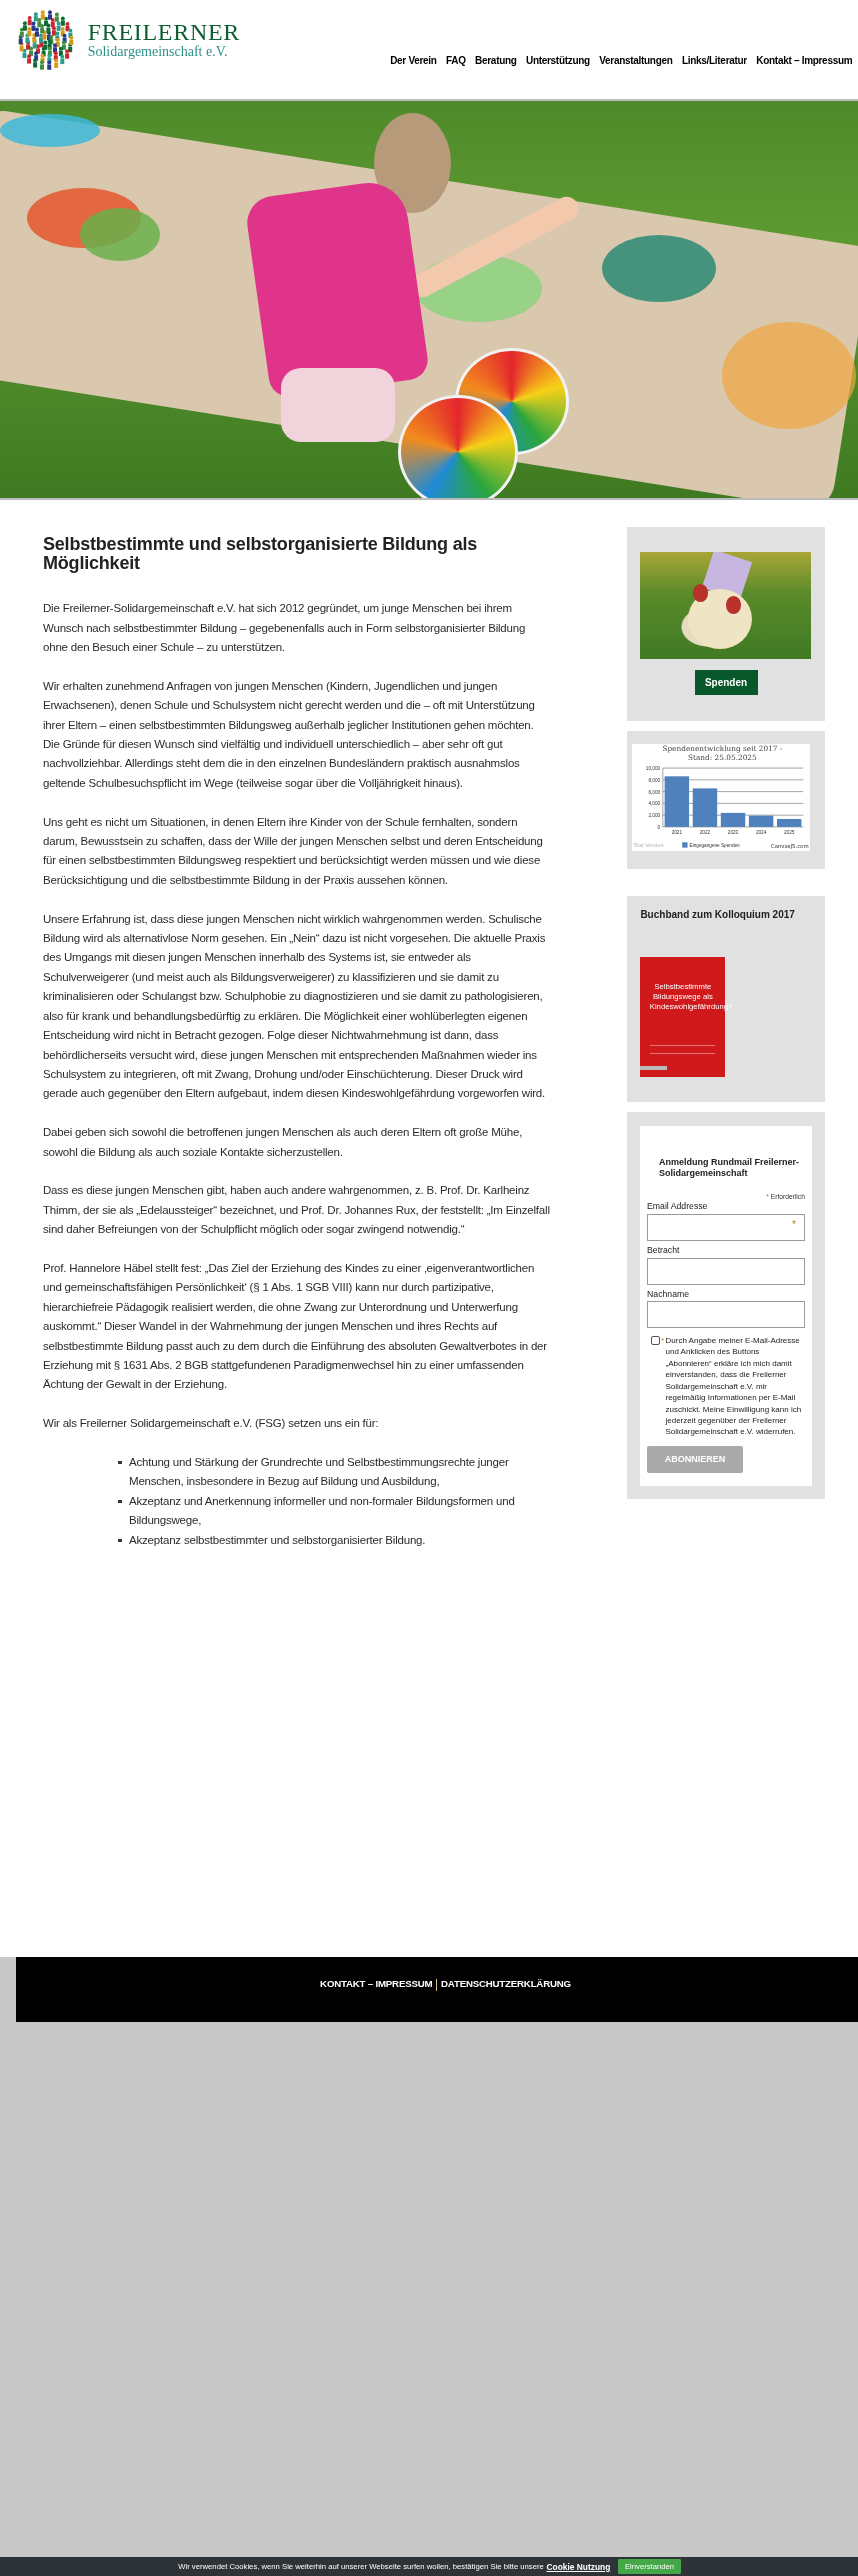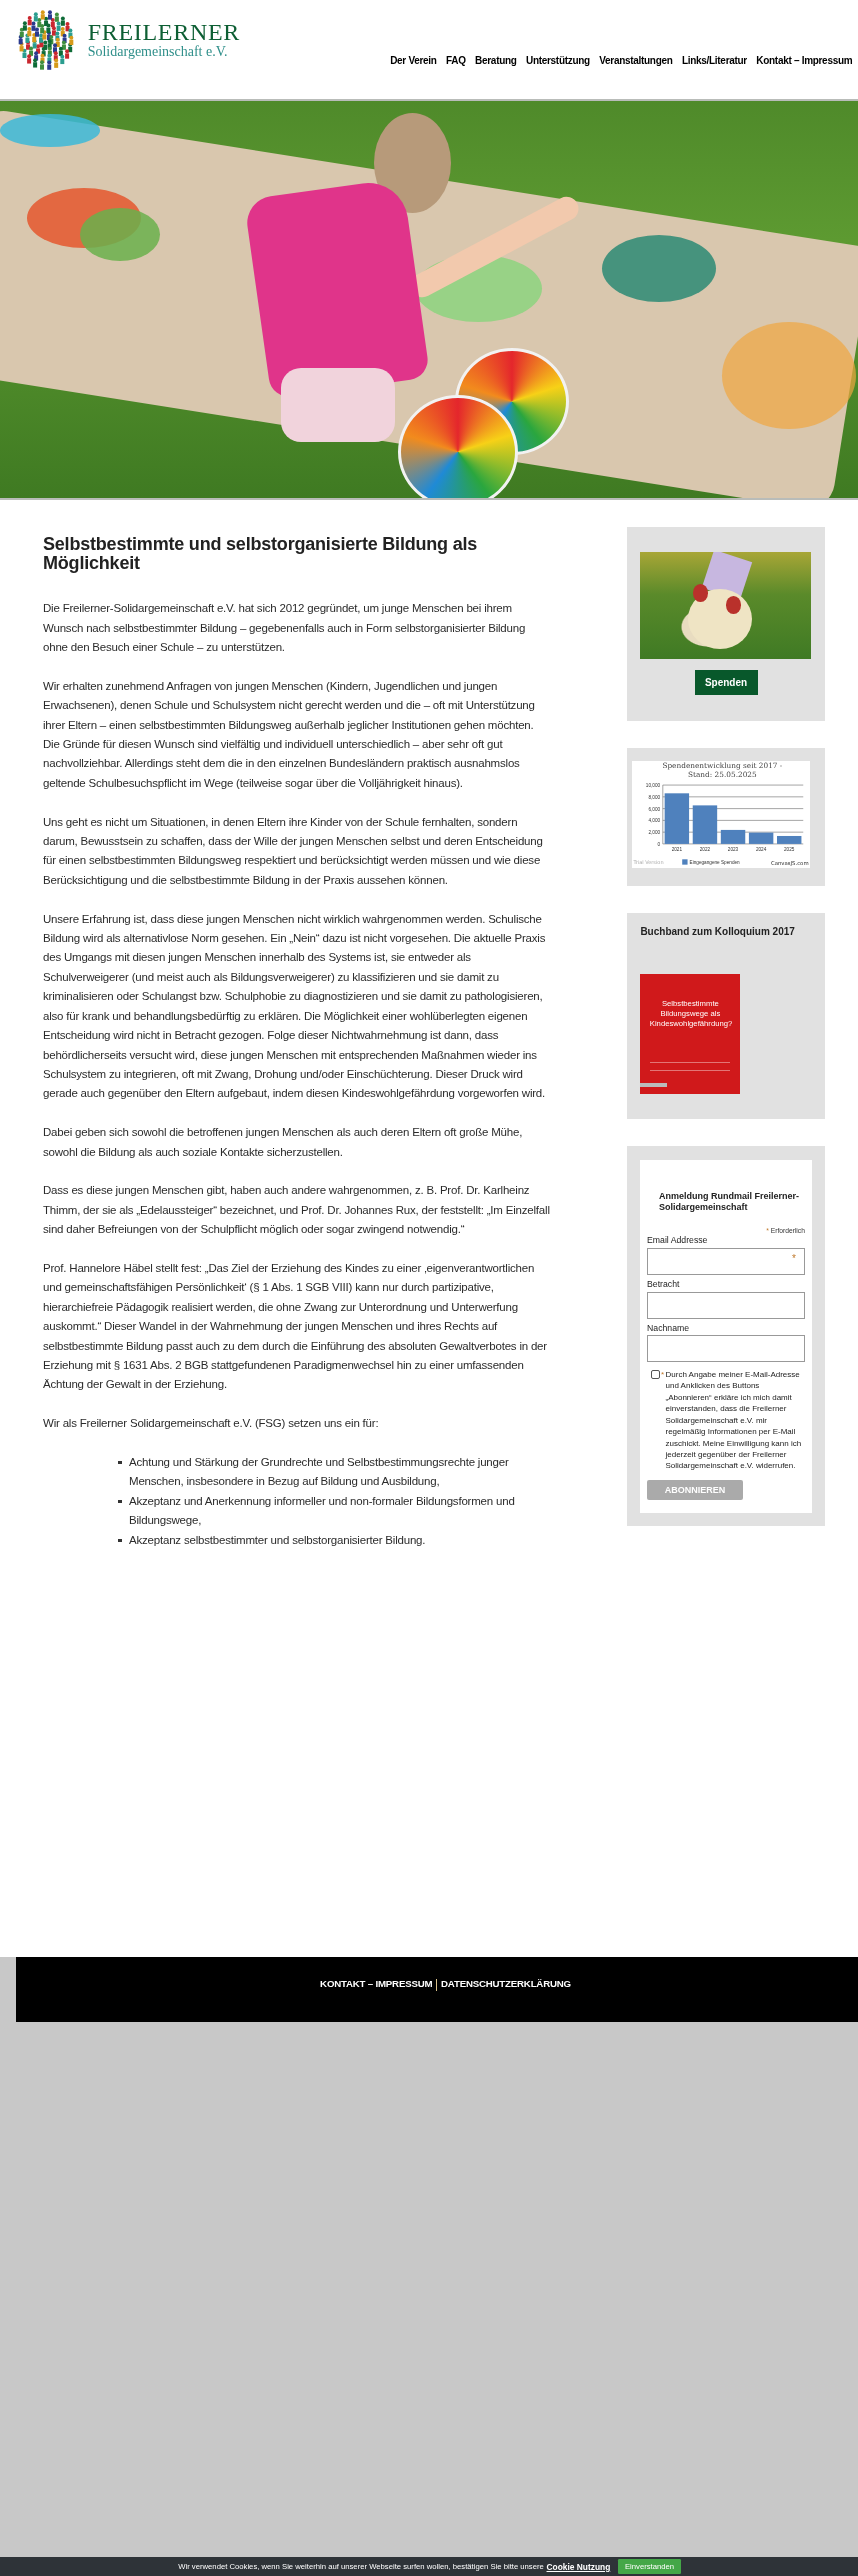--- a/index.html
+++ b/index.html
@@ -32,52 +32,52 @@
   
   .content-wrap { display: flex; padding: 27px 0 0 0; position: relative; }
   .main { width: 508px; margin-left: 43px; font-size: 11.5px; line-height: 19.4px; color: #2b2b2b; letter-spacing: -0.2px; }
   .main h2 { font-size: 18px; font-weight: bold; margin: 8px 0 25.4px; letter-spacing: -0.2px; color: #222; }
   .main p { margin-bottom: 19.4px; }
   .main ul { list-style: none; margin: 19.4px 0 0 74px; }
   .main li { position: relative; padding-left: 12px; }
   .main li::before { content: ""; position: absolute; left: 1.3px; top: 8px; width: 3.3px; height: 3.3px; background: #333; }
 
   .sidebar { position: absolute; left: 627px; top: 27px; width: 198px; }
-  .widget { background: #e1e1e1; padding: 25.4px 13.4px; margin-bottom: 27px; }
+  .widget { background: #e1e1e1; padding: 25.4px 13.4px; margin-bottom: 10px; }
   .donate-img { width: 171px; height: 107px; border: 0; position: relative; overflow: hidden;
     background: radial-gradient(ellipse at 40% 70%, #e8dcc0 0 18%, transparent 19%), linear-gradient(180deg, #a8a636 0%, #5a8a2a 40%, #3f7a24 100%); }
   .donate-img .note { position: absolute; left: 67px; top: 2.7px; width: 40px; height: 40px; background: #c7b7e0; transform: rotate(18deg); }
   .donate-img .pig { position: absolute; left: 48px; top: 37px; width: 64px; height: 60px; background: #efe4c4; border-radius: 50%; }
   .donate-img .ear { position: absolute; width: 14.7px; height: 17.4px; background: #b9312b; border-radius: 50%; }
   .btn-spenden { display: block; margin: 10.7px auto 0; background: #08582b; color: #fff; font-weight: bold; font-size: 10px; border: 0; width: 63px; height: 25.4px; font-family: "Liberation Sans", sans-serif; }
 
   .chart-box { background: #e1e1e1; padding: 13.4px 5.3px 17.4px 5.3px; margin-bottom: 27px; }
   .chart-inner { background: #fff; width: 178px; height: 107px; }
   .chart-inner svg { display: block; }
 
   .book-widget { padding: 13.4px 13.4px 25.4px; }
   .book-widget h3 { font-size: 10px; font-weight: bold; margin-bottom: 37px; color: #222; }
-  .book-cover { width: 100px; height: 120px; background: #d0191b; position: relative; color: #fff; font-size: 7.7px; text-align: center; line-height: 10px; padding-top: 25.4px; }
+  .book-cover { width: 85px; height: 120px; background: #d0191b; position: relative; color: #fff; font-size: 7.7px; text-align: center; line-height: 10px; padding-top: 25.4px; }
   .book-cover .strip { position: absolute; left: 0; bottom: 6.7px; width: 27px; height: 4px; background: #bbb; }
   .book-cover .mini { position: absolute; left: 10px; right: 10px; bottom: 23px; height: 9.4px; border-top: 0.7px solid rgba(255,255,255,.4); border-bottom: 0.7px solid rgba(255,255,255,.4); }
   .book-text { font-size: 12px; line-height: 19.4px; color: #222; margin-top: 4px; }
   .book-text a { color: #000; font-weight: bold; text-decoration: underline; }
 
   .form-widget { padding: 13.4px 13.4px; }
   .form-card { background: #fff; padding: 31px 6.7px 13.4px; }
   .form-card h4 { font-size: 9px; font-weight: bold; line-height: 11.4px; margin: 0 0 13.4px 12px; color: #222; }
   .req-note { text-align: right; font-size: 6.7px; color: #333; margin-bottom: 0; }
   .req-note .star, .star { color: #c0792c; }
   .flabel { font-size: 8.7px; color: #222; margin: 1.3px 0 2.7px; }
   .finput { width: 100%; height: 27px; border: 0.7px solid #999; background: #fff; position: relative; margin-bottom: 4px; }
   .finput .star { position: absolute; right: 8px; top: 4px; font-size: 10px; }
   .consent { display: flex; font-size: 8px; line-height: 11.4px; color: #222; margin: 6.7px 0 5.3px 4px; }
   .consent .cb { width: 8.7px; height: 8.7px; border: 0.7px solid #555; border-radius: 2px; flex: none; margin-top: 1.3px; }
   .consent .star { margin: 0 1.3px; }
-  .btn-abo { width: 96px; height: 20px; background: #aaa; color: #fff; font-weight: bold; border: 0; border-radius: 2px; font-size: 9px; font-family: "Liberation Sans", sans-serif; margin-top: 2.7px; }
+  .btn-abo { width: 96px; height: 27px; background: #aaa; color: #fff; font-weight: bold; border: 0; border-radius: 2px; font-size: 9px; font-family: "Liberation Sans", sans-serif; margin-top: 2.7px; }
 
   .footer { position: absolute; left: 16px; top: 1957px; width: 859px; height: 65px; background: #000; text-align: center; }
   .footer-links { padding-top: 21.4px; font-size: 9.7px; font-weight: bold; color: #fff; letter-spacing: -0.2px; }
   .footer-links a { color: #fff; text-decoration: none; }
   .footer-links .sep { display: inline-block; width: 0.7px; height: 12px; background: #d8c08a; vertical-align: middle; margin: 0 4px; }
 
   .white-bg { position: absolute; left: 0; top: 0; width: 859px; height: 1957px; background: #fff; }
   .cookie-bar { position: absolute; left: 0; top: 2557px; width: 859px; height: 19.4px; background: #2e3338; display: flex; align-items: center; justify-content: center; font-size: 7.7px; color: #fff; }
   .cookie-bar a { color: #fff; font-weight: bold; text-decoration: underline; margin-left: 2.7px; font-size: 8.4px; }
   .btn-ok { margin-left: 8px; background: #44a748; color: #fff; font-size: 7.7px; border: 0; height: 14.7px; padding: 0 6.7px; border-radius: 1.3px; font-family: "Liberation Sans", sans-serif; }

